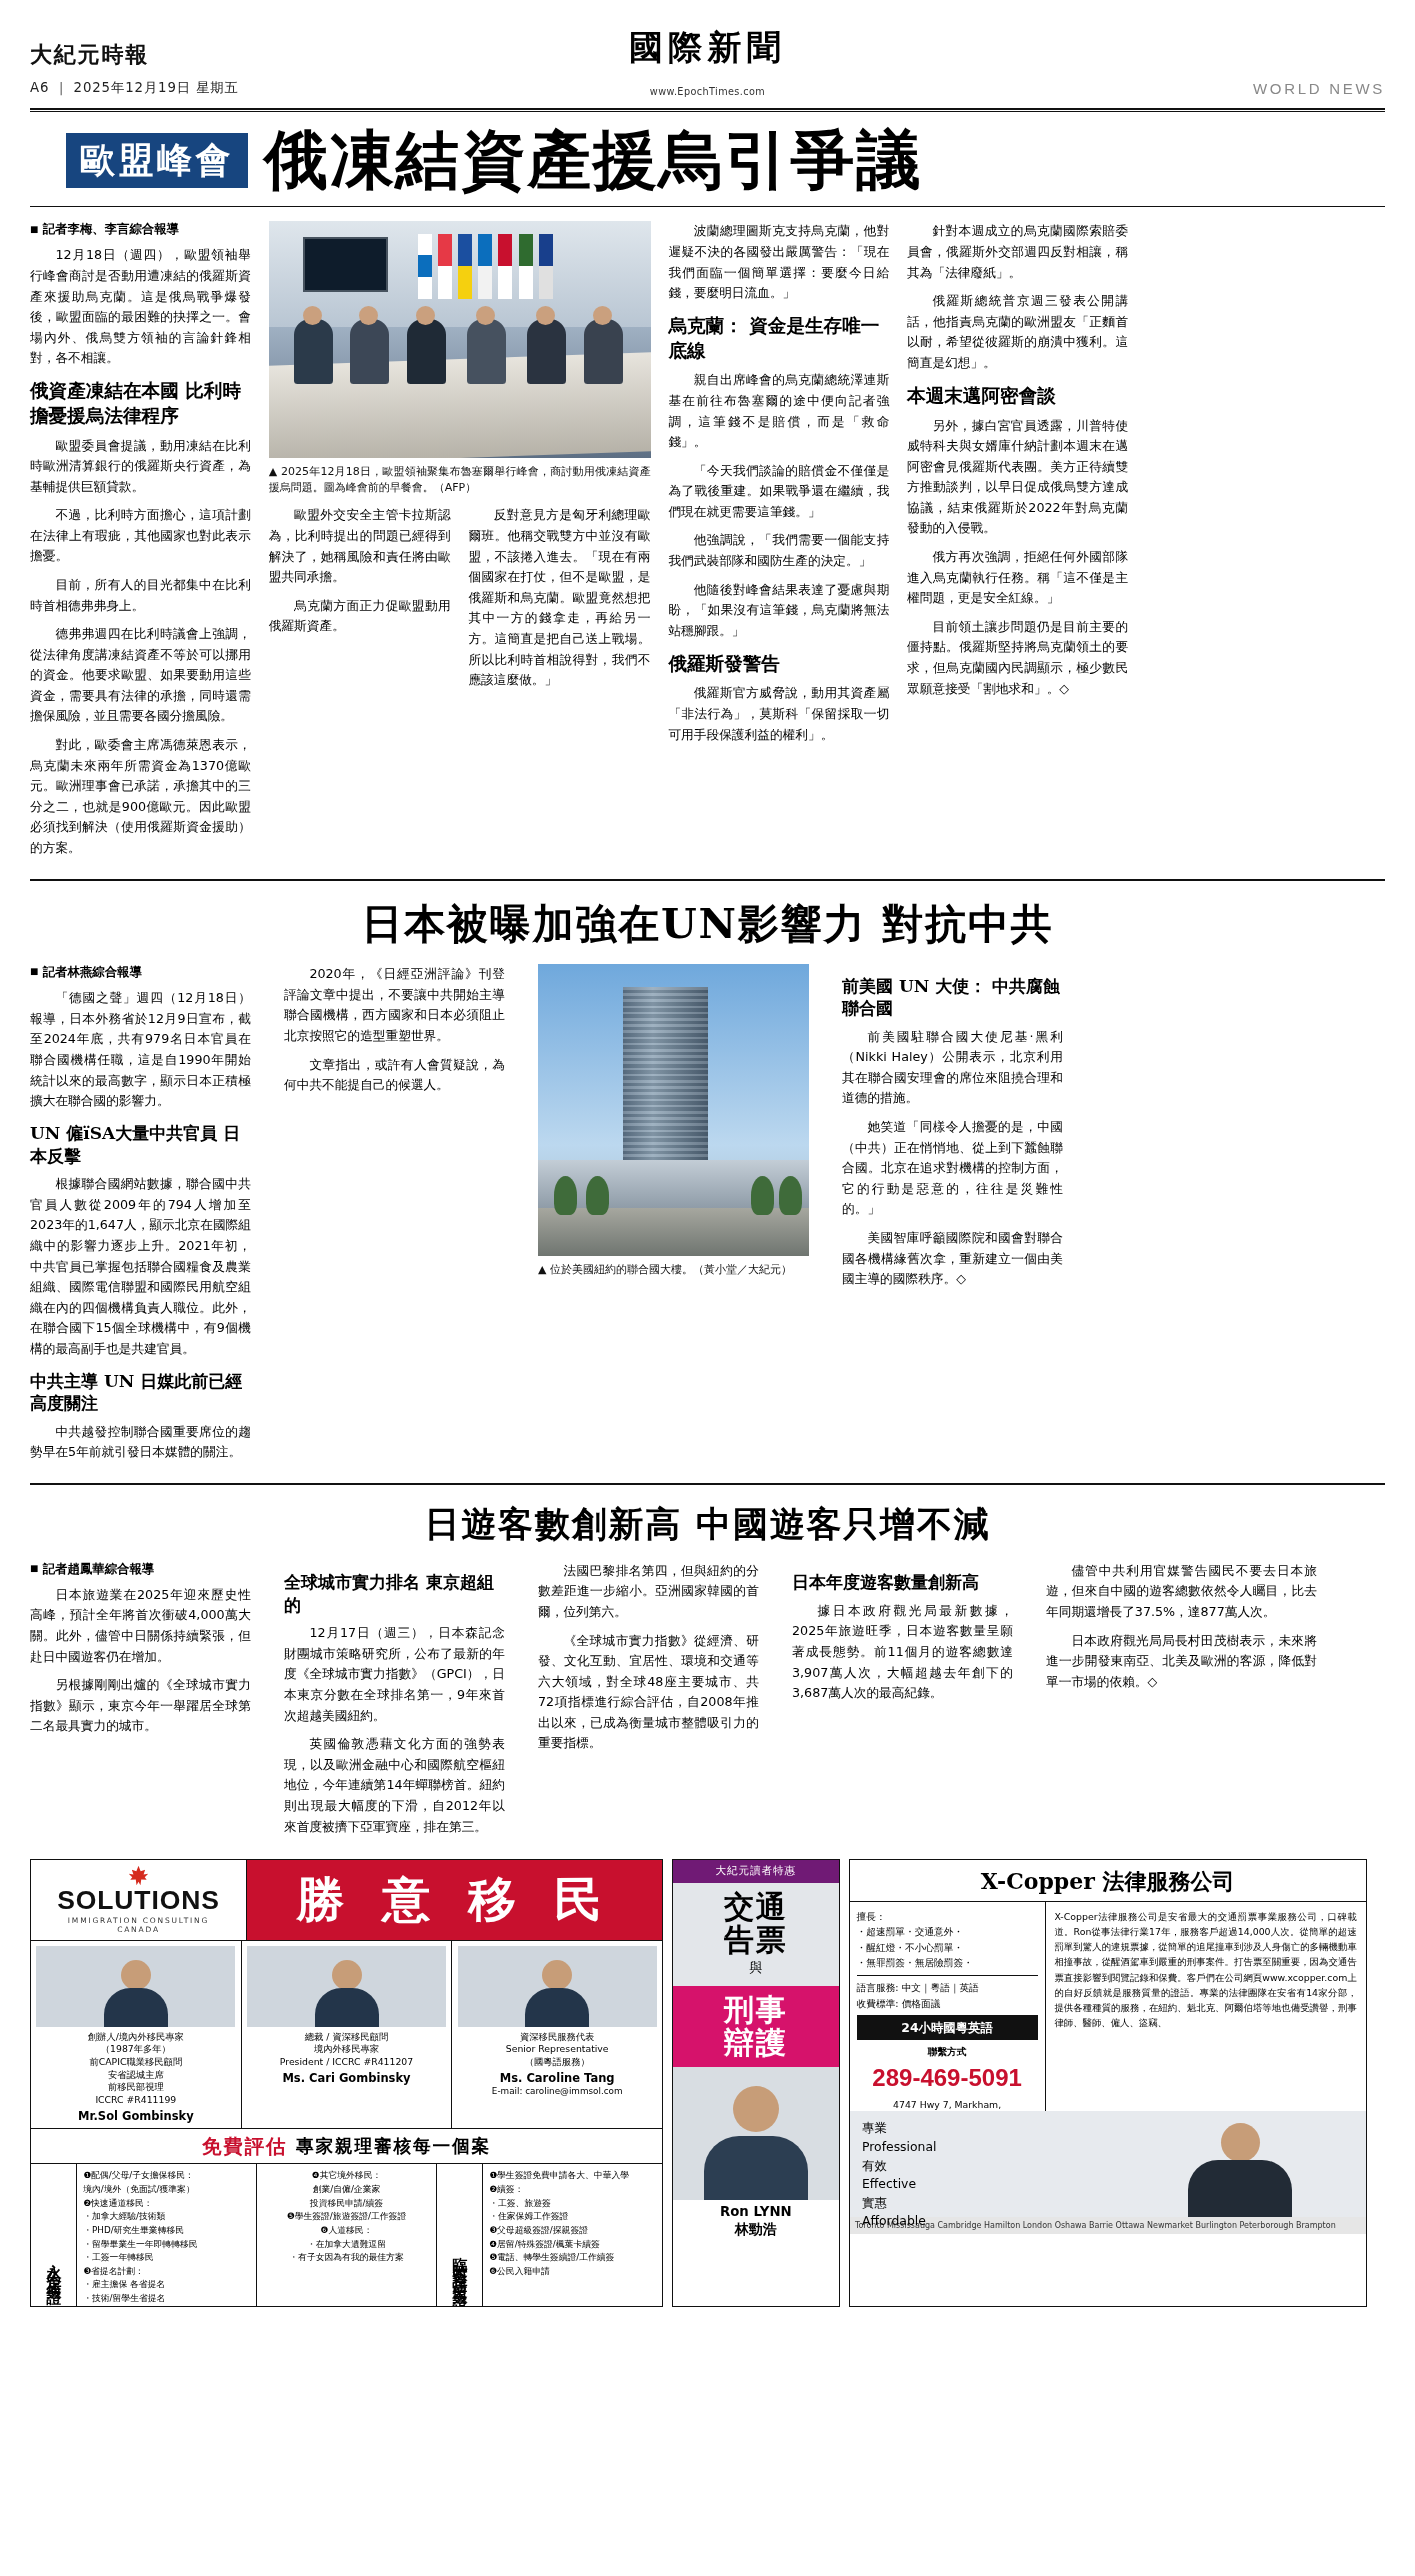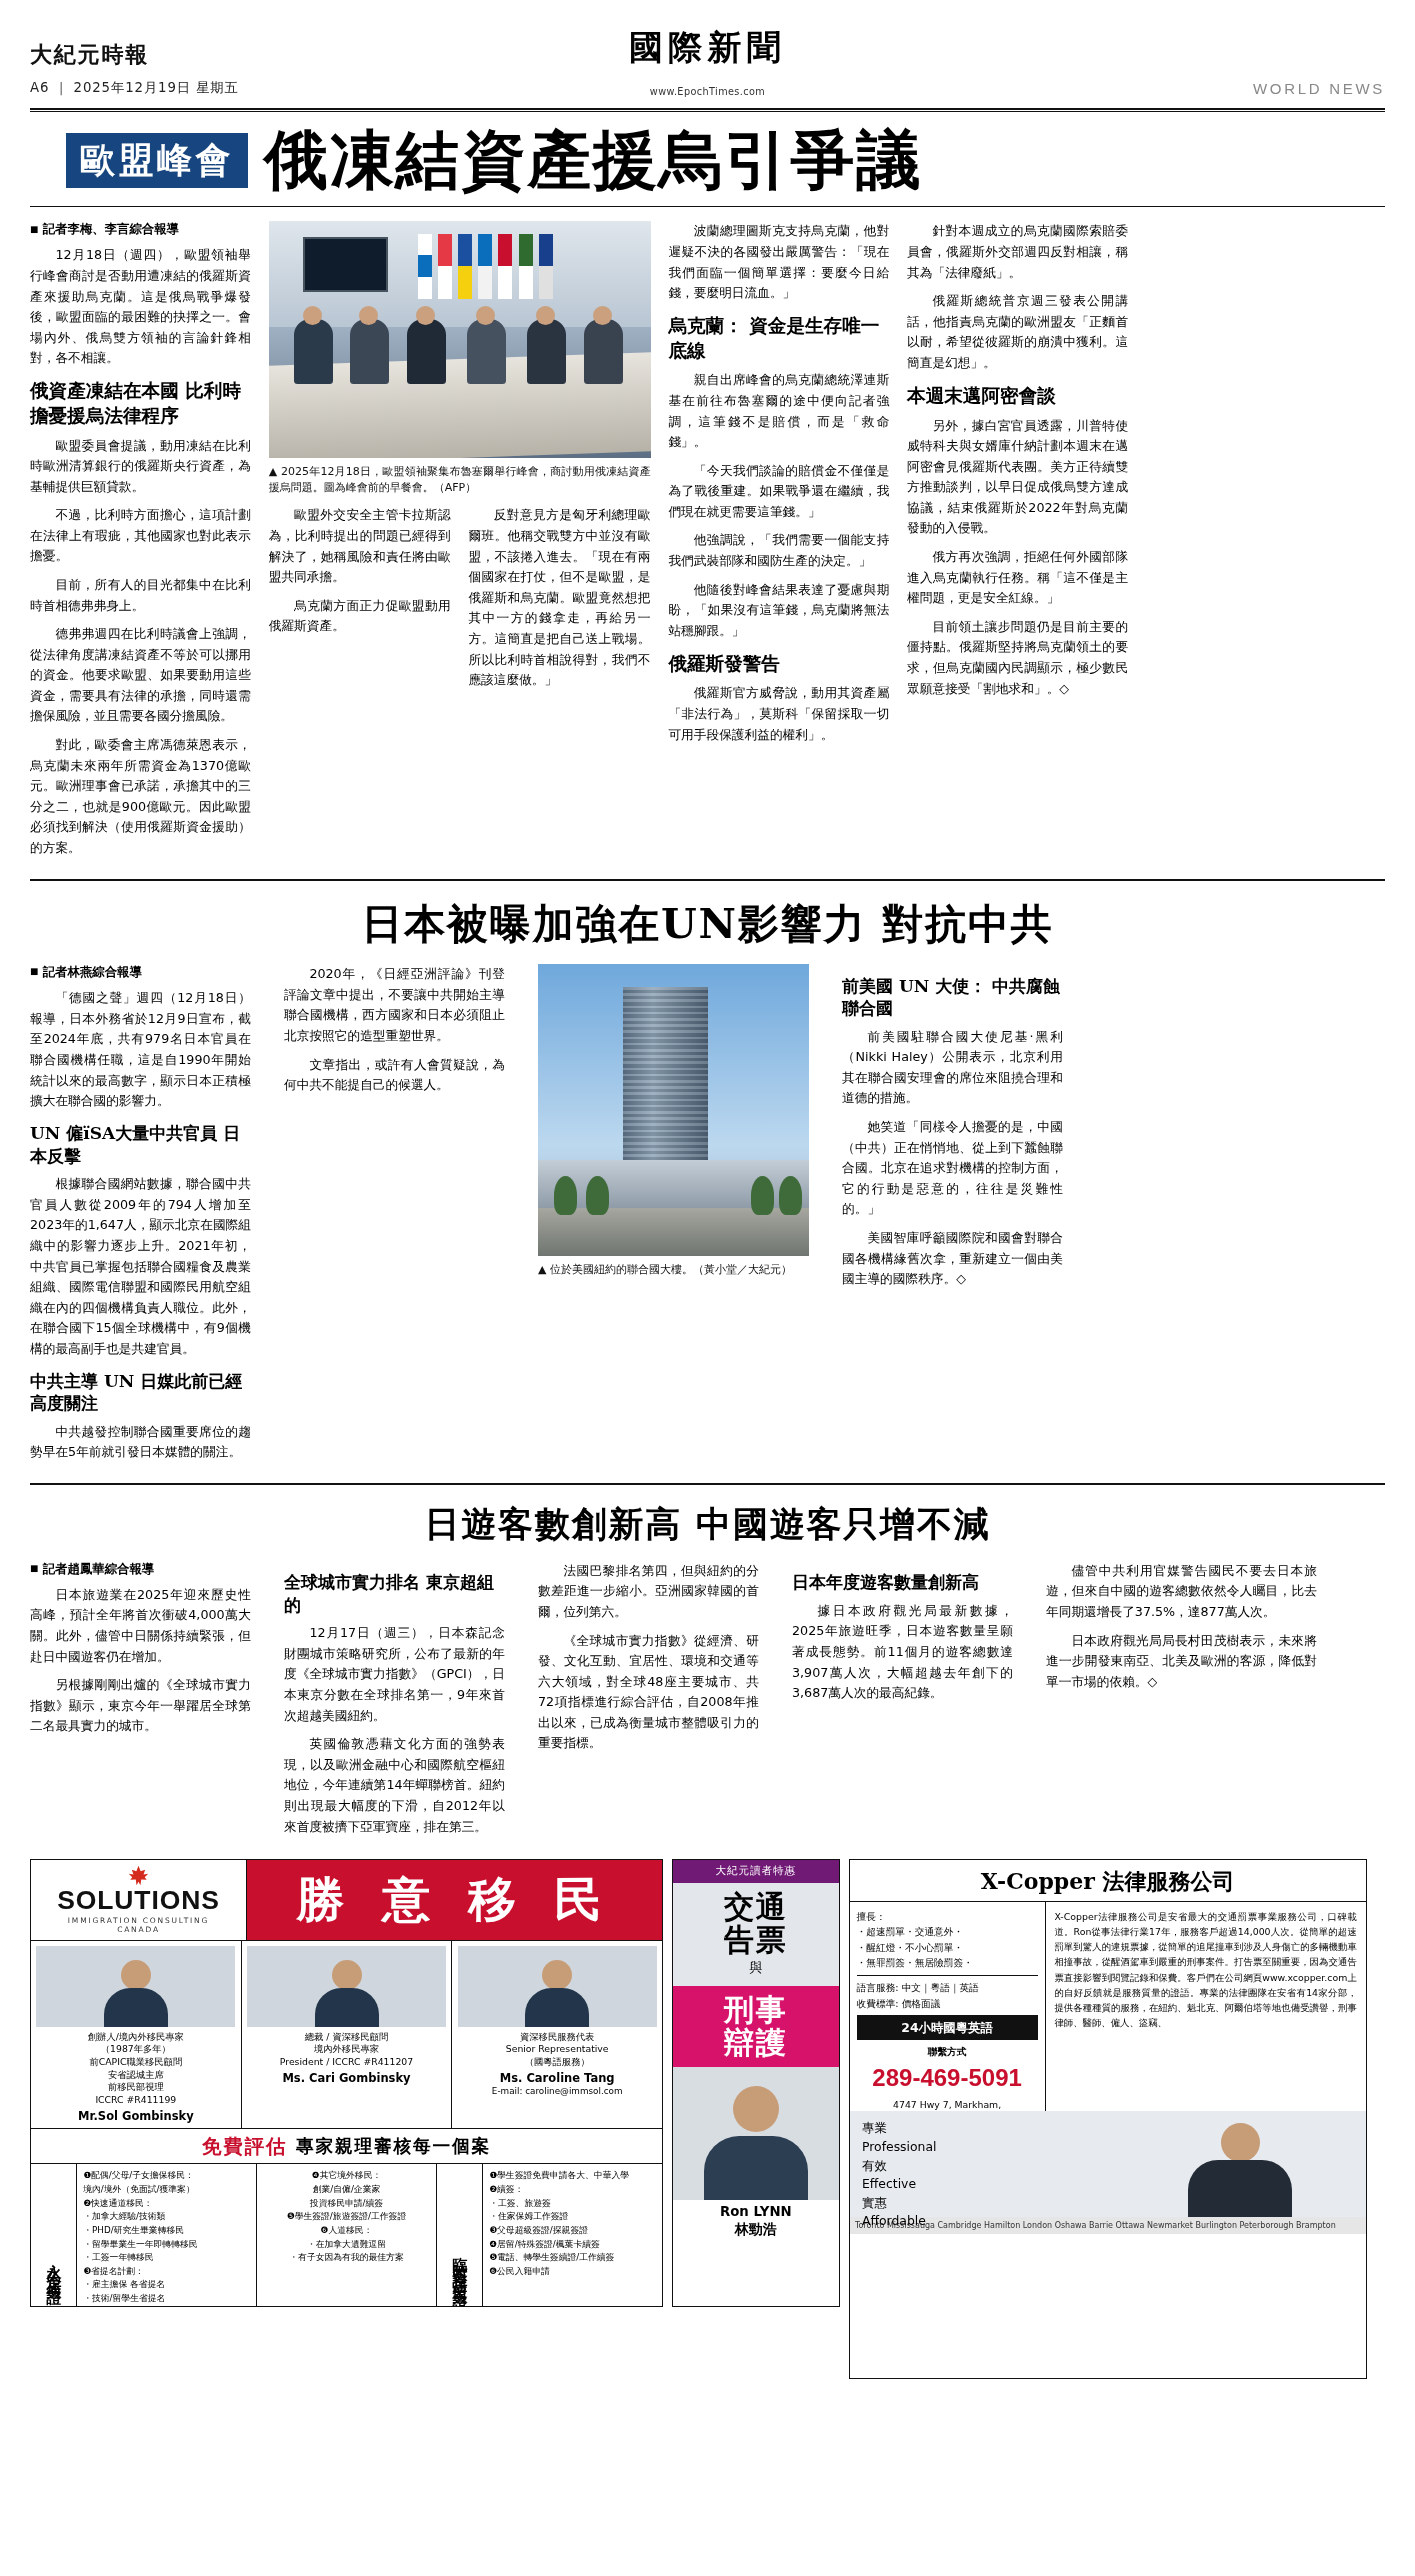--- a/index.html
+++ b/index.html
@@ -79,21 +79,21 @@
   .sec-head.sm { font-size:35px; }
   .cols5 { display:flex; gap:33px; }
   .w250 { width:221px; }
   .w306 { width:271px; }
 
   
   .ads { display:flex; gap:8.8px; margin-top:14px; }
   .ad { border:0.9px solid #111; position:relative; overflow:hidden; }
   .ad-imm { width:633px; height:448px; background:#fff; }
   .ad-traffic { width:168px; height:448px; background:#fff; }
-  .ad-xcopper { width:518px; height:520px; background:#fff; }
+  .ad-xcopper { width:518px; height:448px; background:#fff; }
 
   .imm-top { display:flex; height:81px; border-bottom:1.8px solid #111; }
   .imm-logo { width:216px; border-right:1.8px solid #111; display:flex; flex-direction:column; justify-content:center; align-items:center; }
   .sol-word { font-family:"Liberation Sans", sans-serif; font-weight:bold; font-size:26.5px; letter-spacing:0.9px; color:#111; }
   .sol-sub { font-size:7.5px; letter-spacing:1.8px; color:#333; }
   .maple { width:19.5px; height:19.5px; background:#d52b1e; clip-path:polygon(50% 0,61% 28%,84% 20%,76% 44%,100% 40%,82% 58%,92% 72%,64% 70%,60% 100%,50% 82%,40% 100%,36% 70%,8% 72%,18% 58%,0 40%,24% 44%,16% 20%,39% 28%); }
   .imm-name { flex:1; display:flex; align-items:center; justify-content:center; background:#c8102e; }
   .imm-name span { font-family:"DejaVu Serif", serif; font-weight:bold; font-size:48px; letter-spacing:10.6px; color:#fff; }
   .imm-persons { display:flex; border-bottom:0.9px solid #111; }
   .imm-p { flex:1; border-right:0.9px solid #111; padding:5.3px; }

